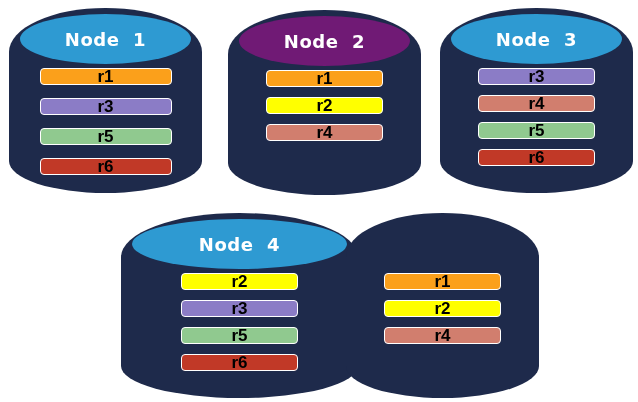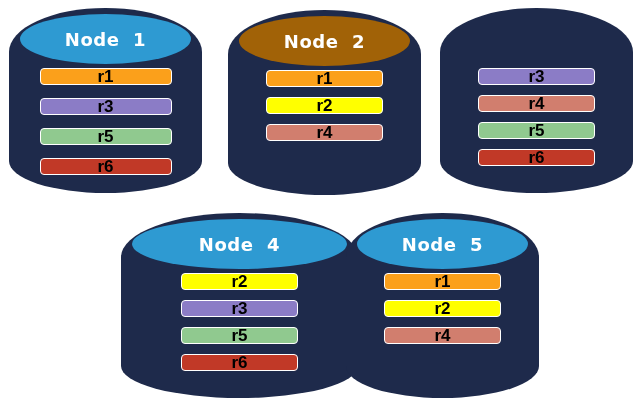--- a/index.html
+++ b/index.html
@@ -59,38 +59,41 @@
           <span class="bar-label" style="color: rgb(0, 0, 0);">r5</span>
         </div>
       <div class="bar" style="background: rgb(193, 57, 39); border-color: rgb(255, 255, 255);">
           <span class="bar-label" style="color: rgb(0, 0, 0);">r6</span>
         </div>
     </div>
   </div>
 
   <div class="cyl cyl--n2" style="left:228px;top:10px;">
     <div class="cyl-body" style="background: rgb(30, 42, 75);"></div>
-    <div class="cyl-top" style="background: #a16207;">
+    <div class="cyl-top" style="background: #701a75;">
       <span class="cyl-title" style="color: rgb(255, 255, 255);">Node 2</span>
     </div>
     <div class="bars">
       <div class="bar" style="background: rgb(251, 160, 27); border-color: rgb(255, 255, 255);">
           <span class="bar-label" style="color: rgb(0, 0, 0);">r1</span>
         </div>
       <div class="bar" style="background: rgb(255, 255, 0); border-color: rgb(255, 255, 255);">
           <span class="bar-label" style="color: rgb(0, 0, 0);">r2</span>
         </div>
       <div class="bar" style="background: rgb(209, 126, 110); border-color: rgb(255, 255, 255);">
           <span class="bar-label" style="color: rgb(0, 0, 0);">r4</span>
         </div>
     </div>
   </div>
 
   <div class="cyl cyl--n3" style="left:440px;top:8px;">
     <div class="cyl-body" style="background: rgb(30, 42, 75);"></div>
+    <div class="cyl-top" style="background: rgb(46, 154, 210);">
+      <span class="cyl-title" style="color: rgb(255, 255, 255);">Node 3</span>
+    </div>
     <div class="bars">
       <div class="bar" style="background: rgb(139, 124, 198); border-color: rgb(255, 255, 255);">
           <span class="bar-label" style="color: rgb(0, 0, 0);">r3</span>
         </div>
       <div class="bar" style="background: rgb(209, 126, 110); border-color: rgb(255, 255, 255);">
           <span class="bar-label" style="color: rgb(0, 0, 0);">r4</span>
         </div>
       <div class="bar" style="background: rgb(144, 201, 143); border-color: rgb(255, 255, 255);">
           <span class="bar-label" style="color: rgb(0, 0, 0);">r5</span>
         </div>
@@ -116,23 +119,20 @@
           <span class="bar-label" style="color: rgb(0, 0, 0);">r5</span>
         </div>
       <div class="bar" style="background: rgb(193, 57, 39); border-color: rgb(255, 255, 255);">
           <span class="bar-label" style="color: rgb(0, 0, 0);">r6</span>
         </div>
     </div>
   </div>
 
   <div class="cyl cyl--n5" style="left:346px;top:213px;">
     <div class="cyl-body" style="background: rgb(30, 42, 75);"></div>
-    <div class="cyl-top" style="background: rgb(46, 154, 210);">
-      <span class="cyl-title" style="color: rgb(255, 255, 255);">Node 5</span>
-    </div>
     <div class="bars">
       <div class="bar" style="background: rgb(251, 160, 27); border-color: rgb(255, 255, 255);">
           <span class="bar-label" style="color: rgb(0, 0, 0);">r1</span>
         </div>
       <div class="bar" style="background: rgb(255, 255, 0); border-color: rgb(255, 255, 255);">
           <span class="bar-label" style="color: rgb(0, 0, 0);">r2</span>
         </div>
       <div class="bar" style="background: rgb(209, 126, 110); border-color: rgb(255, 255, 255);">
           <span class="bar-label" style="color: rgb(0, 0, 0);">r4</span>
         </div>

